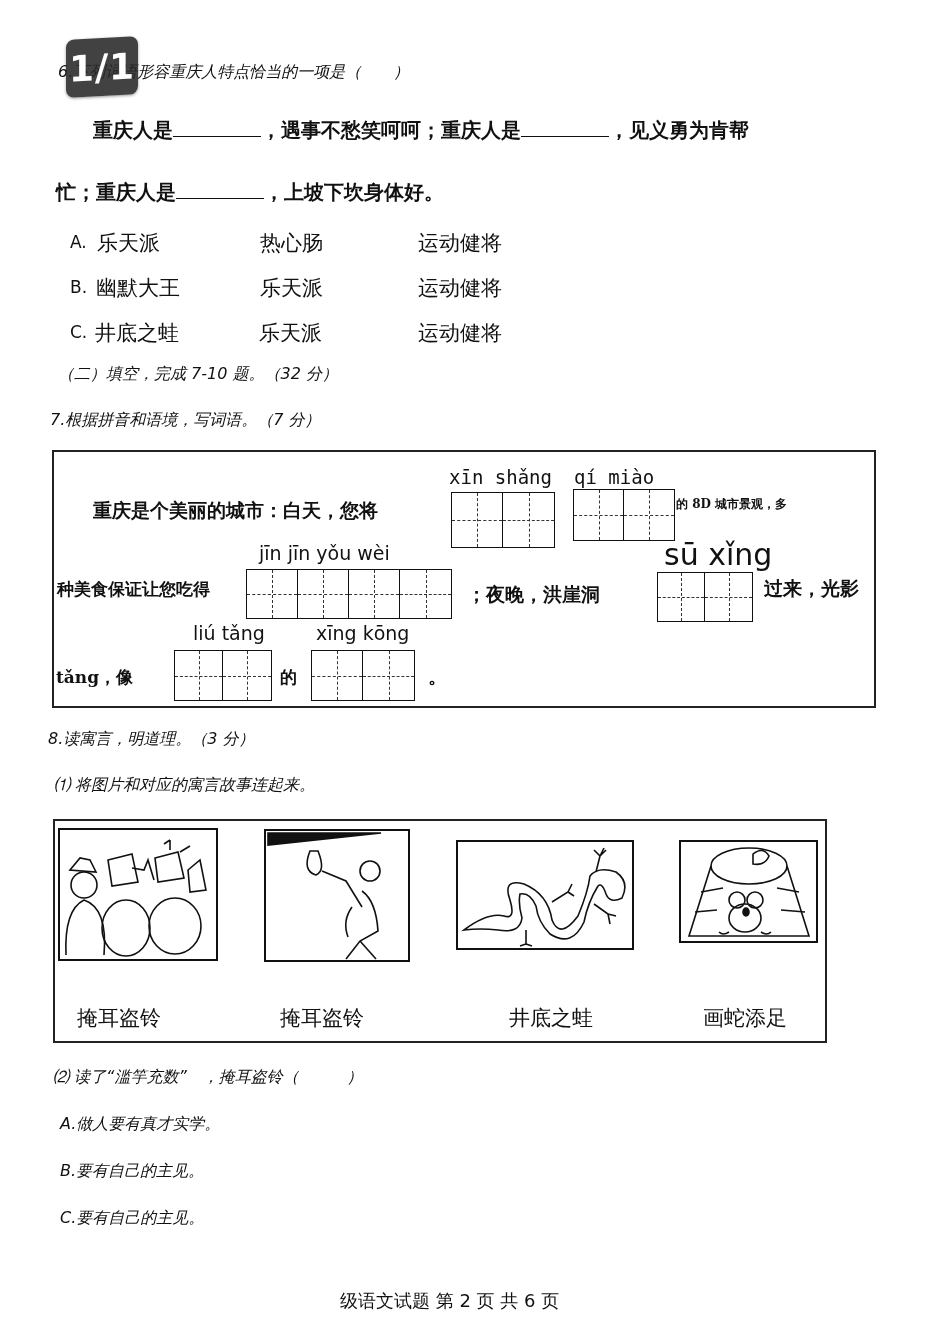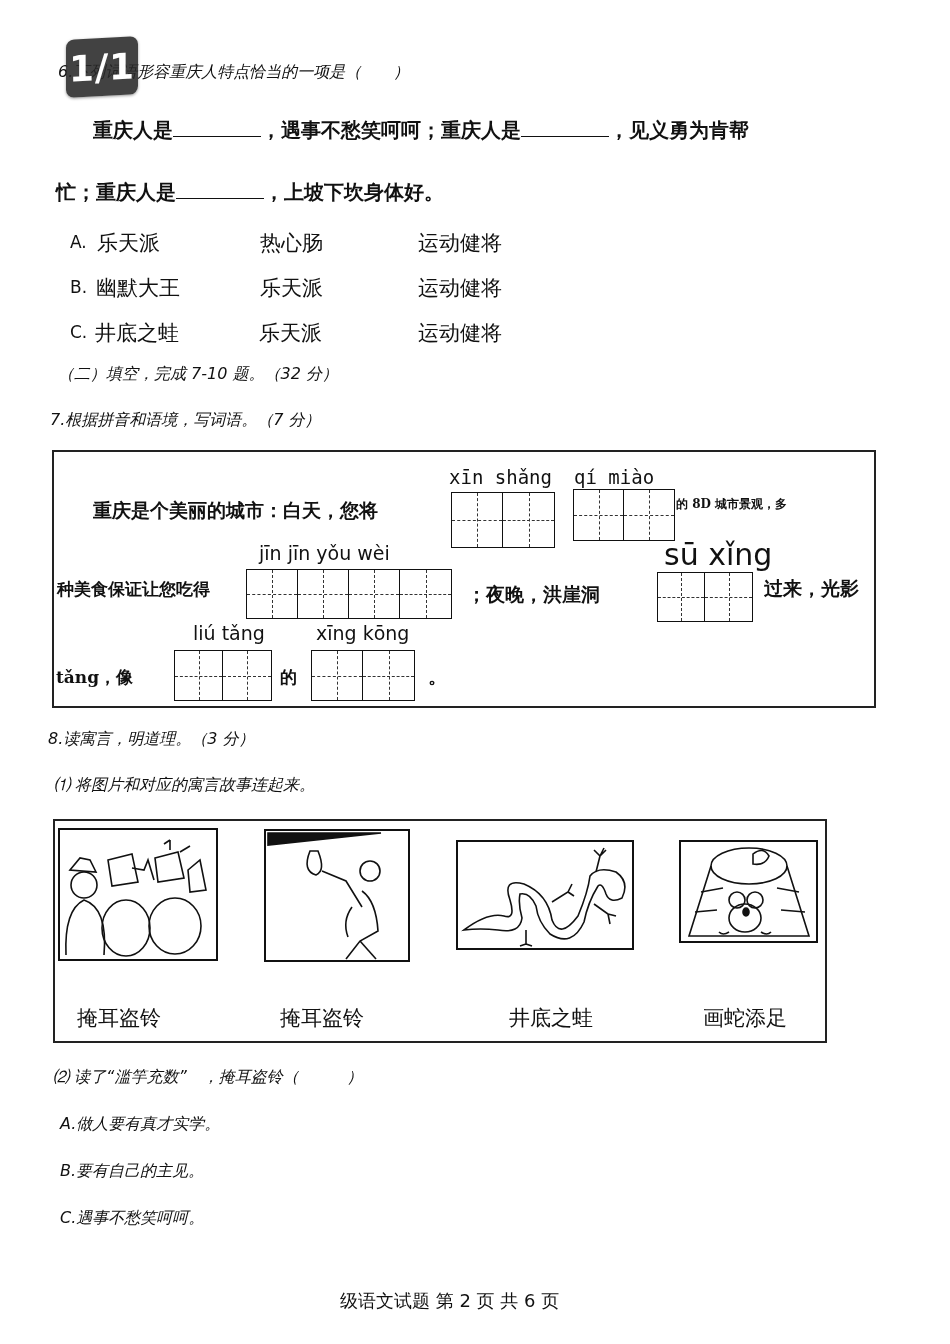--- a/index.html
+++ b/index.html
@@ -187,15 +187,15 @@
 </div>
 
 <div class="story" style="left:77px; top:1004px;">掩耳盗铃</div>
 <div class="story" style="left:280px; top:1004px;">掩耳盗铃</div>
 <div class="story" style="left:509px; top:1004px;">井底之蛙</div>
 <div class="story" style="left:703px; top:1004px;">画蛇添足</div>
 
 <div class="abs q-title" style="left:53px; top:1067px;">⑵ 读了“滥竽充数”　，掩耳盗铃（　　　）</div>
 <div class="abs q-title" style="left:60px; top:1114px;">A.做人要有真才实学。</div>
 <div class="abs q-title" style="left:60px; top:1161px;">B.要有自己的主见。</div>
-<div class="abs q-title" style="left:60px; top:1208px;">C.遇事不愁笑呵呵。</div>
+<div class="abs q-title" style="left:60px; top:1208px;">C.要有自己的主见。</div>
 
 <div class="footer">级语文试题  第 2 页  共 6 页</div>
 
 </body></html>

